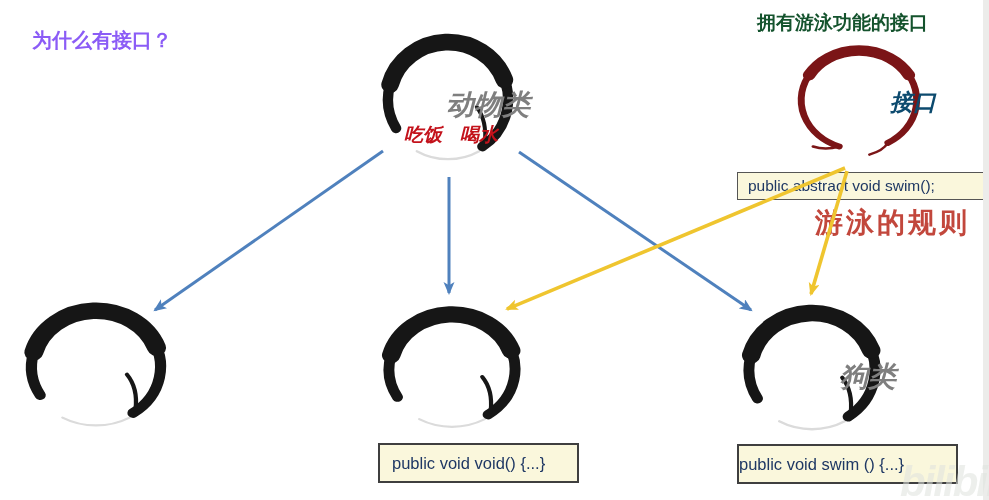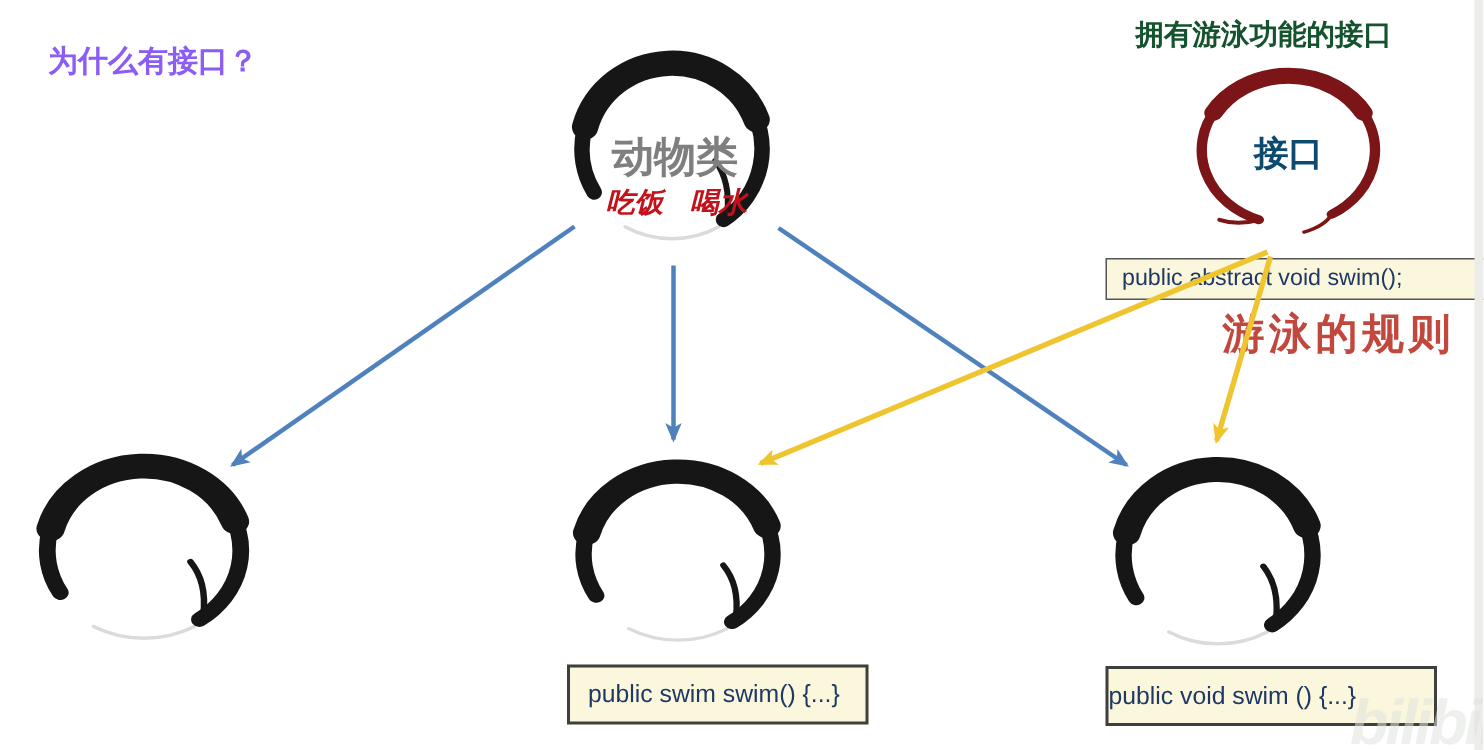--- a/index.html
+++ b/index.html
@@ -1,20 +1,20 @@
 <!DOCTYPE html>
 <html><head>
 <meta charset="utf-8">
 <style>
   html,body{margin:0;padding:0;background:#ffffff;}
   body{font-family:"Liberation Sans","DejaVu Sans",sans-serif;}
   #stage{position:relative;width:989px;height:500px;background:#ffffff;overflow:hidden;}
   .abs{position:absolute;}
   .headline{font-weight:bold;white-space:nowrap;}
-  .circle-label{font-weight:bold;text-align:center;white-space:nowrap;}
+  .circle-label{font-weight:bold;text-align:right;white-space:nowrap;font-style:italic;}
   .code-box{box-sizing:border-box;display:flex;align-items:center;white-space:nowrap;}
   .code-text{font-weight:400;}
   svg{display:block;overflow:visible;}
   .enso path{fill:none;stroke-linecap:round;stroke-linejoin:round;}
   #watermark{font-weight:bold;font-style:italic;letter-spacing:-2px;opacity:0.55;user-select:none;}
   .rule-text{font-weight:600;white-space:nowrap;letter-spacing:3px;}
   .methods{display:flex;justify-content:center;gap:18px;font-weight:bold;font-style:italic;}
 </style>
 </head>
 <body>
@@ -63,23 +63,24 @@
     <path d="M27.6,80.6 A75,75 0 0 1 170.5,74.3" stroke-width="22" stroke="#161616"></path>
     <path d="M146,157 Q149,128 136,110" stroke-width="5" stroke="#161616"></path>
   </svg>
 
   <svg class="abs enso" style="left:728px;top:294px;" width="168" height="152" viewBox="0 0 200 200" preserveAspectRatio="none">
     <path d="M61,167.5 A78,78 0 0 0 139,167.5" stroke-width="3" stroke="#DBDBDB"></path>
     <path d="M35.1,137.5 A75,75 0 1 1 143,161.4" stroke-width="13" stroke="#161616"></path>
     <path d="M27.6,80.6 A75,75 0 0 1 170.5,74.3" stroke-width="22" stroke="#161616"></path>
     <path d="M146,157 Q149,128 136,110" stroke-width="5" stroke="#161616"></path>
   </svg>
+  <div class="abs circle-label" style="left:730px;top:358px;width:166px;font-size:28px;color:#7F7F7F;">狗类</div>
 
   <div class="abs code-box" style="left:378px;top:443px;width:201px;height:40px;background:#FAF7DC;border:2px solid #3F3F3F;padding-left:12px;">
-    <span class="code-text" style="font-size:16.5px;color:#1F3864;">public swim swim() {...}</span>
+    <span class="code-text" style="font-size:16.5px;color:#1F3864;">public void void() {...}</span>
   </div>
 
   <div class="abs code-box" style="left:737px;top:444px;width:221px;height:40px;background:#FAF7DC;border:2px solid #3F3F3F;">
     <span class="code-text" style="font-size:16.5px;color:#1F3864;">public void swim () {...}</span>
   </div>
 
   <svg class="abs" style="left:0;top:0;" width="989" height="500" viewBox="0 0 989 500">
     <defs>
       <marker id="arrow-blue" markerWidth="14" markerHeight="12" refX="11" refY="5.5" orient="auto" markerUnits="userSpaceOnUse">
         <path d="M0,0 L13,5.5 L0,11 L3.2,5.5 Z" fill="#4F81BD"></path>

